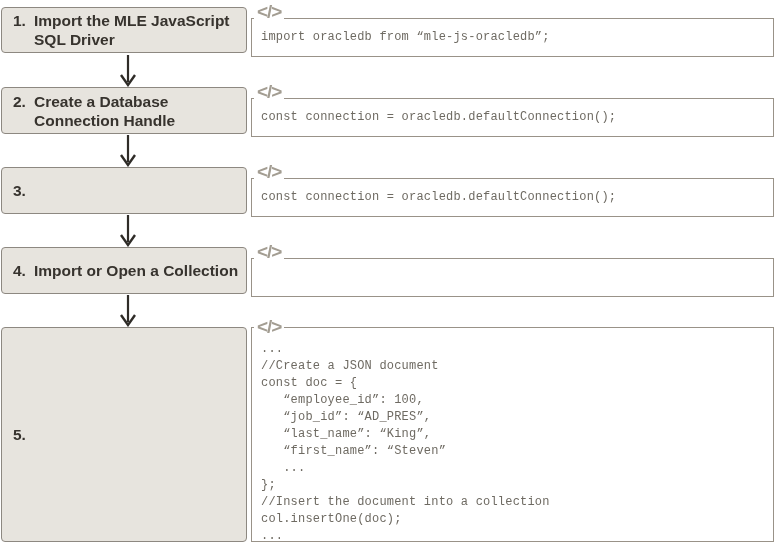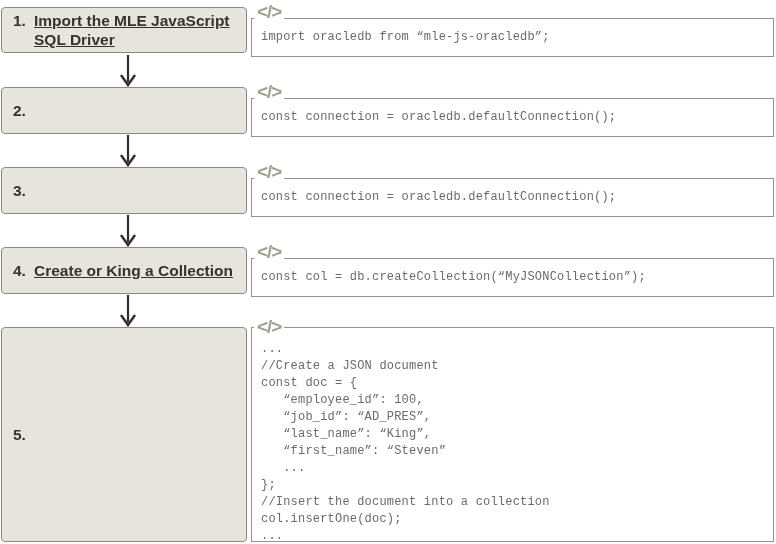--- a/index.html
+++ b/index.html
@@ -35,21 +35,20 @@
     font-weight: bold;
     font-size: 15.5px;
     line-height: 19px;
   }
   .step-num {
     width: 21px;
     flex-shrink: 0;
   }
   .step-label {
     white-space: pre-line;
-    text-decoration: underline;
   }
   
   .code-box {
     position: absolute;
     left: 251px;
     width: 523px;
     box-sizing: border-box;
     background: #ffffff;
     border: 1px solid #999288;
   }
@@ -127,20 +126,22 @@
   </div>
 
   <svg class="flow-arrow" id="arrow1" viewBox="0 0 18 32">
     <line x1="9" y1="0" x2="9" y2="27" stroke="#2f2c28" stroke-width="2.2"></line>
     <polyline points="2,20 9,30 16,20" fill="none" stroke="#2f2c28" stroke-width="2.4"></polyline>
   </svg>
 
   <div class="step-box" id="step2">
     <div class="step-title">
       <span class="step-num">2.</span>
+      <span class="step-label">Create a Database
+Connection Handle</span>
     </div>
   </div>
   <div class="code-box single" id="code2">
     <span class="code-icon">&lt;/&gt;</span>
     <span class="code-text">const connection = oracledb.defaultConnection();</span>
   </div>
 
   <svg class="flow-arrow" id="arrow2" viewBox="0 0 18 32">
     <line x1="9" y1="0" x2="9" y2="27" stroke="#2f2c28" stroke-width="2.2"></line>
     <polyline points="2,20 9,30 16,20" fill="none" stroke="#2f2c28" stroke-width="2.4"></polyline>
@@ -157,26 +158,25 @@
   </div>
 
   <svg class="flow-arrow" id="arrow3" viewBox="0 0 18 32">
     <line x1="9" y1="0" x2="9" y2="27" stroke="#2f2c28" stroke-width="2.2"></line>
     <polyline points="2,20 9,30 16,20" fill="none" stroke="#2f2c28" stroke-width="2.4"></polyline>
   </svg>
 
   <div class="step-box" id="step4">
     <div class="step-title">
       <span class="step-num">4.</span>
-      <span class="step-label">Create or King a Collection</span>
+      <span class="step-label">Import or Open a Collection</span>
     </div>
   </div>
   <div class="code-box single" id="code4">
     <span class="code-icon">&lt;/&gt;</span>
-    <span class="code-text">const col = db.createCollection(“MyJSONCollection”);</span>
   </div>
 
   <svg class="flow-arrow" id="arrow4" viewBox="0 0 18 32">
     <line x1="9" y1="0" x2="9" y2="27" stroke="#2f2c28" stroke-width="2.2"></line>
     <polyline points="2,20 9,30 16,20" fill="none" stroke="#2f2c28" stroke-width="2.4"></polyline>
   </svg>
 
   <div class="step-box" id="step5">
     <div class="step-title">
       <span class="step-num">5.</span>

